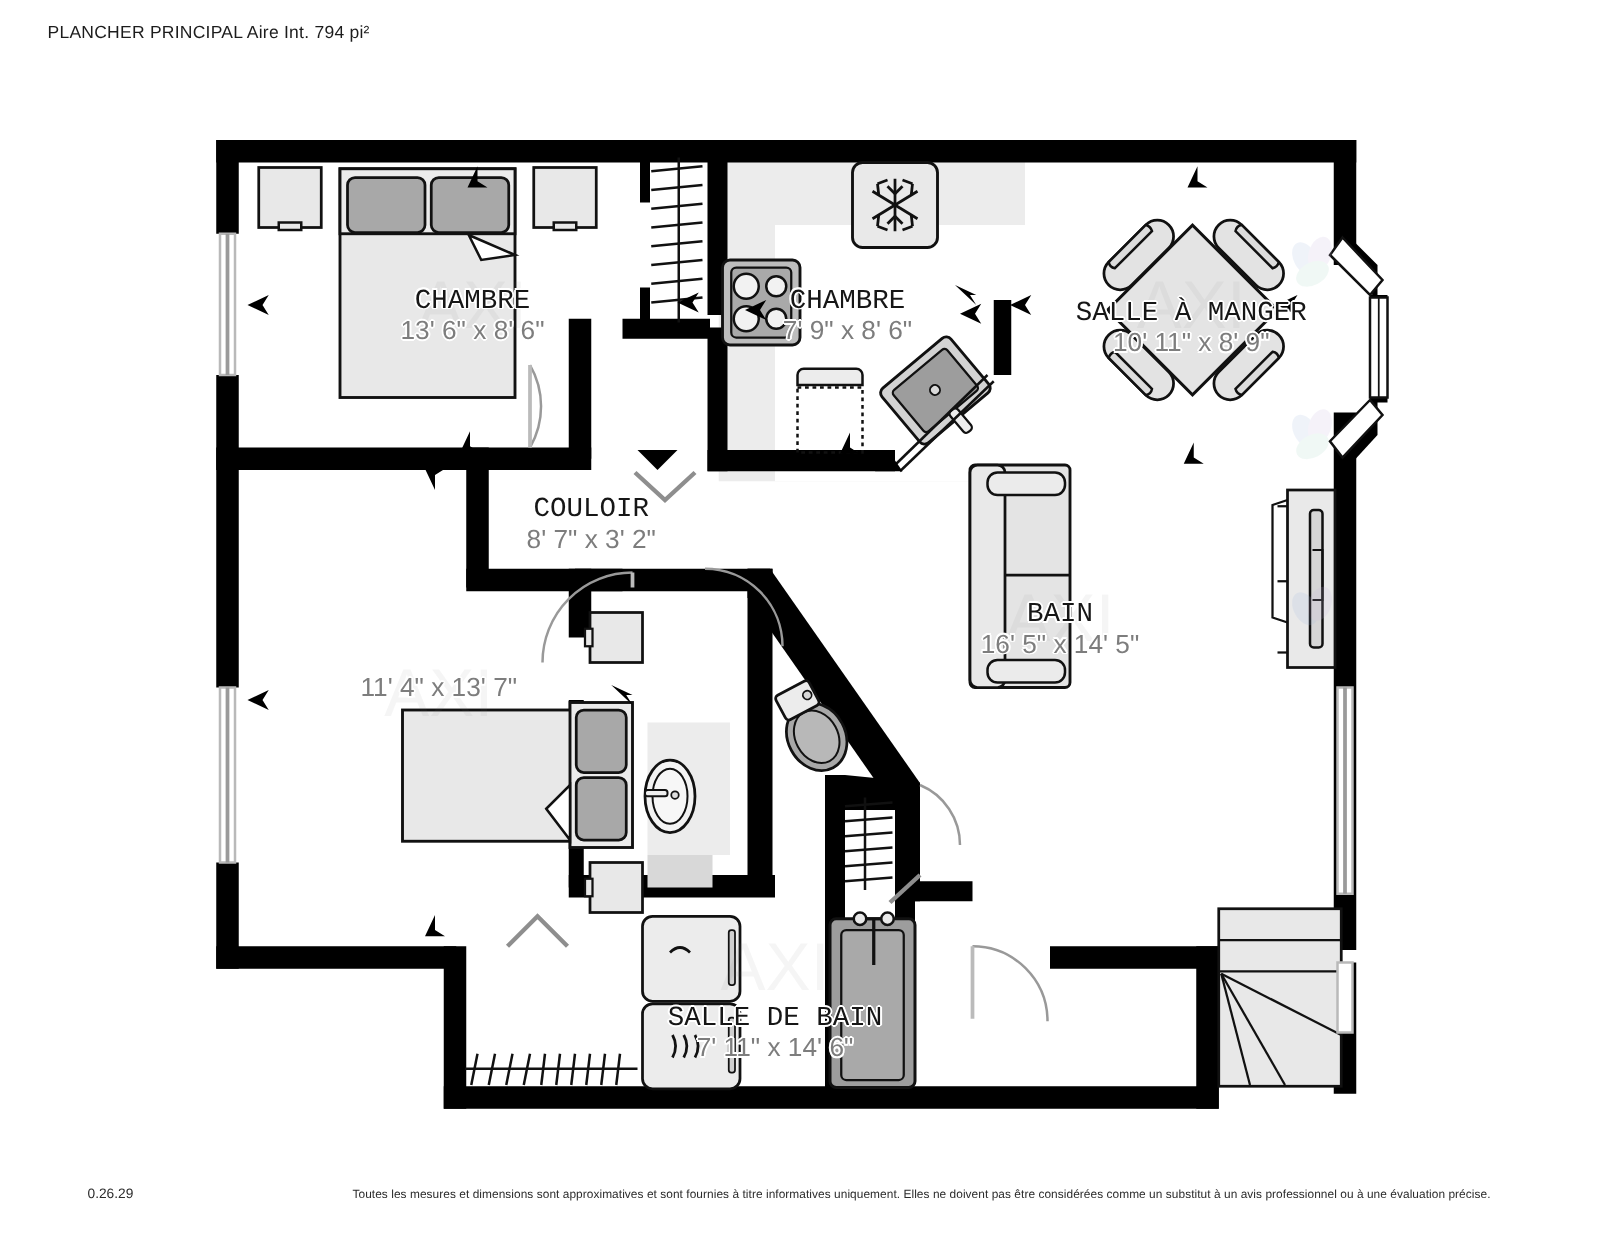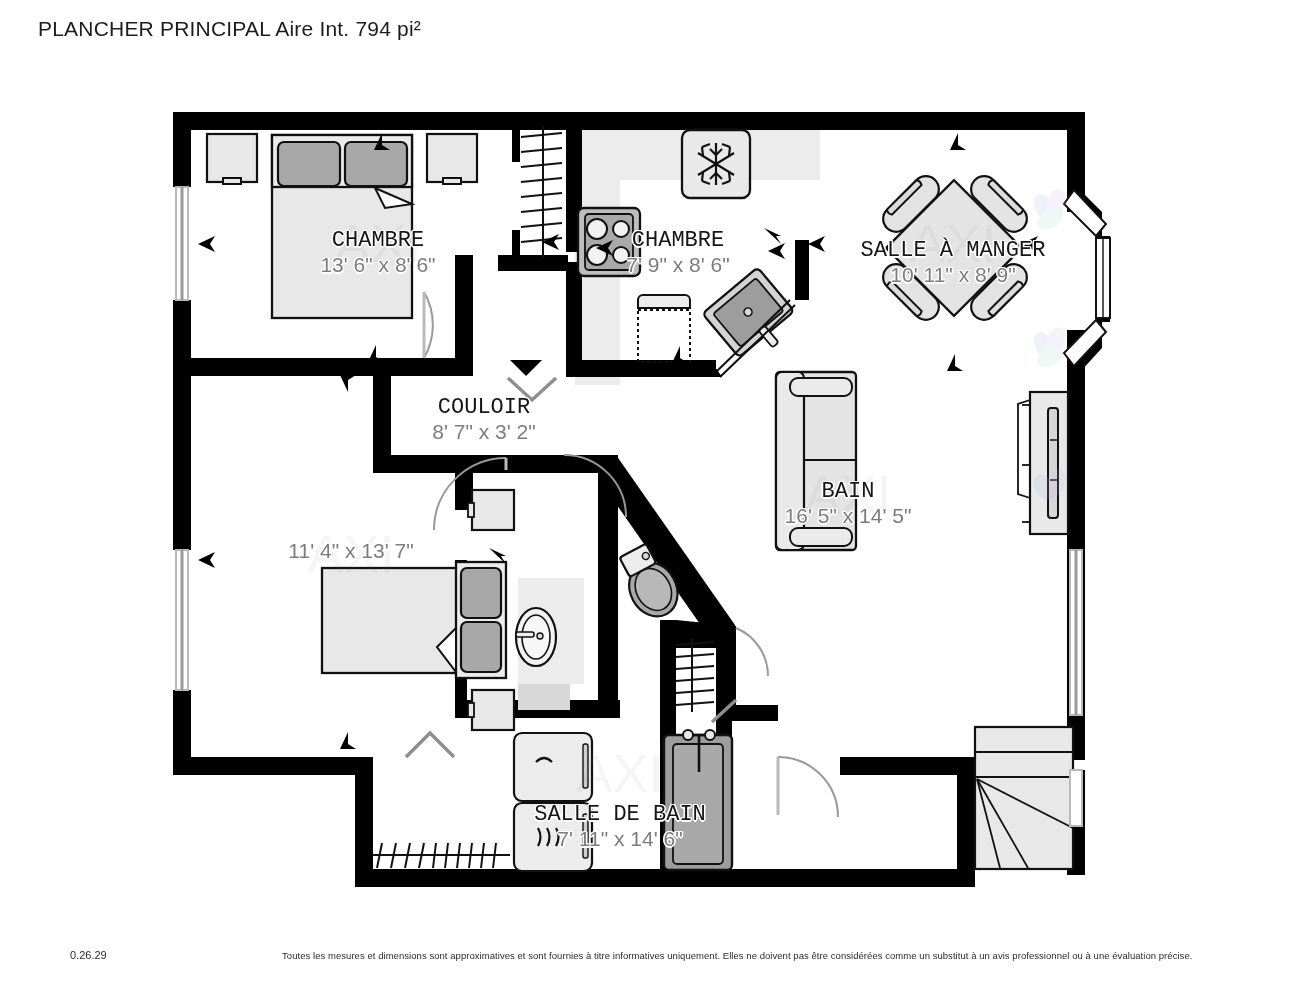--- a/index.html
+++ b/index.html
@@ -1,20 +1,20 @@
 <!DOCTYPE html>
 <html><head>
 <meta charset="utf-8">
 <style>
   html,body{margin:0;padding:0;background:#ffffff;}
   body{width:1295px;height:1000px;position:relative;overflow:hidden;
        font-family:"Liberation Sans",sans-serif;color:#1a1a1a;}
 
   
-  #title{position:absolute;left:38px;top:17px;font-size:21px;letter-spacing:.2px;
+  #title{position:absolute;left:38px;top:17px;font-size:14px;letter-spacing:.2px;
          color:#1c1c1c;white-space:nowrap;}
 
   
   #version{position:absolute;left:38px;top:949px;font-size:11px;color:#2b2b2b;margin-left:32px;}
   #disclaimer{position:absolute;left:282px;top:950px;font-size:9.5px;color:#2b2b2b;
               white-space:nowrap;letter-spacing:.05px;}
 
   
   #plan{position:absolute;left:0;top:0;width:1198px;height:1000px;}
   #plan svg{display:block;}
@@ -354,21 +354,21 @@
   <div class="rdim">13' 6" x 8' 6"</div>
 </div>
 <div class="rlabel" id="lbl-cuisine" style="left: 678px; top: 228px; transform: translateX(-50%);">
   <div class="rname">CHAMBRE</div>
   <div class="rdim">7' 9" x 8' 6"</div>
 </div>
 <div class="rlabel" id="lbl-manger" style="left: 953px; top: 238px; transform: translateX(-50%);">
   <div class="rname">SALLE À MANGER</div>
   <div class="rdim">10' 11" x 8' 9"</div>
 </div>
-<div class="rlabel" id="lbl-couloir" style="left: 484px; top: 395px; transform: translateX(-50%);">
+<div class="rlabel" id="lbl-couloir" style="left: 473px; top: 395px; transform: translateX(-50%);">
   <div class="rname">COULOIR</div>
   <div class="rdim">8' 7" x 3' 2"</div>
 </div>
 <div class="rlabel" id="lbl-salon" style="left: 848px; top: 479px; transform: translateX(-50%);">
   <div class="rname">BAIN</div>
   <div class="rdim">16' 5" x 14' 5"</div>
 </div>
 <div class="rlabel" id="lbl-principale" style="left: 351px; top: 539px; transform: translateX(-50%);">
   <div class="rdim">11' 4" x 13' 7"</div>
 </div>

